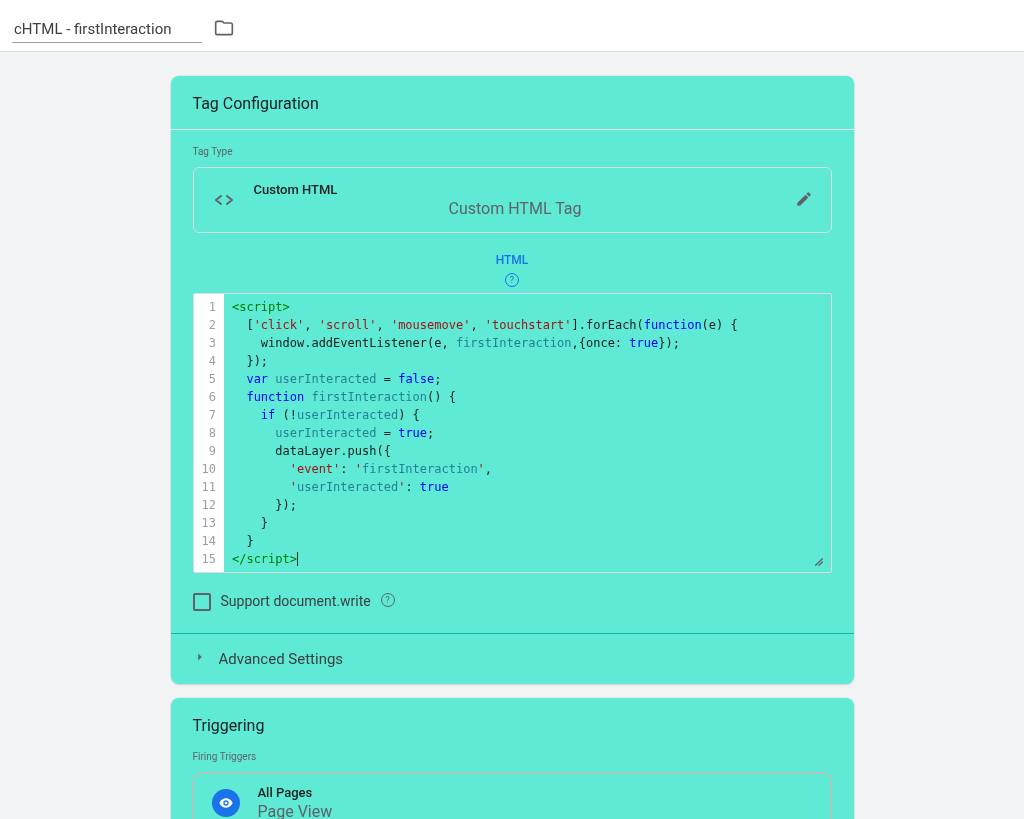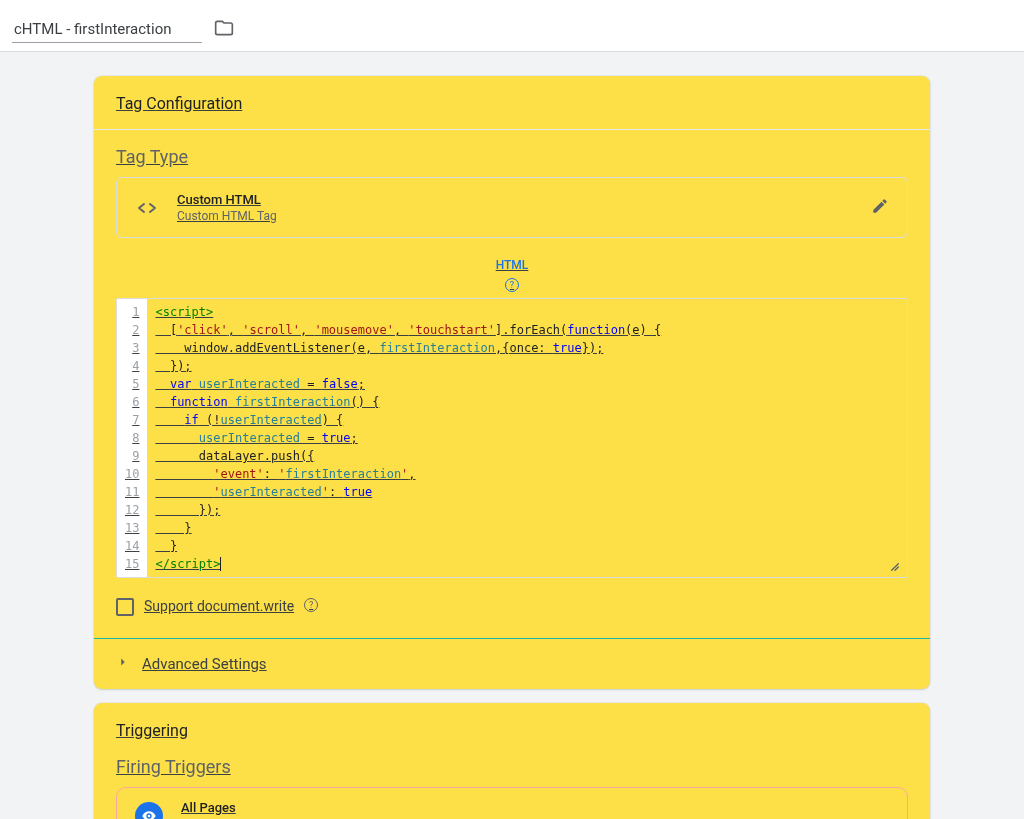--- a/index.html
+++ b/index.html
@@ -30,38 +30,37 @@
     }
     .content {
       background: #f1f3f4;
       padding: 24px 14px 24px 14px;
       display: flex;
       flex-direction: column;
       align-items: center;
       gap: 14px;
     }
     .panel {
-      background: #fde047;
-      width: 836px;
+      background: #5eead4;
+      width: 683px;
       border-radius: 8px;
       box-shadow: 0 1px 2px rgba(60,64,67,0.15), 0 0 0 1px rgba(60,64,67,0.05);
       overflow: hidden;
-      text-decoration: underline;
     }
     .panel-header {
       padding: 18px 22px 16px 22px;
       font-size: 16px;
       color: #202124;
       border-bottom: 1px solid #e8eaed;
     }
     .panel-body {
       padding: 16px 22px 20px 22px;
     }
     .label-small {
-      font-size: 18px;
+      font-size: 10px;
       color: #5f6368;
       margin-bottom: 10px;
     }
     .tag-type-card {
       border: 1px solid #dadce0;
       border-radius: 6px;
       padding: 14px 18px;
       display: flex;
       align-items: center;
       gap: 18px;
@@ -73,23 +72,24 @@
       align-items: center;
       justify-content: center;
     }
     .type-text { flex: 1; }
     .type-title {
       font-size: 13px;
       color: #202124;
       font-weight: 500;
     }
     .type-sub {
-      font-size: 12px;
+      font-size: 16px;
       color: #5f6368;
       margin-top: 2px;
+      text-align: center;
     }
     .pencil-svg { width: 18px; height: 18px; fill: #5f6368; }
     .html-label-row {
       display: flex;
       align-items: center;
       gap: 6px;
       margin-top: 20px;
       margin-bottom: 6px;
       flex-direction: column;
     }

